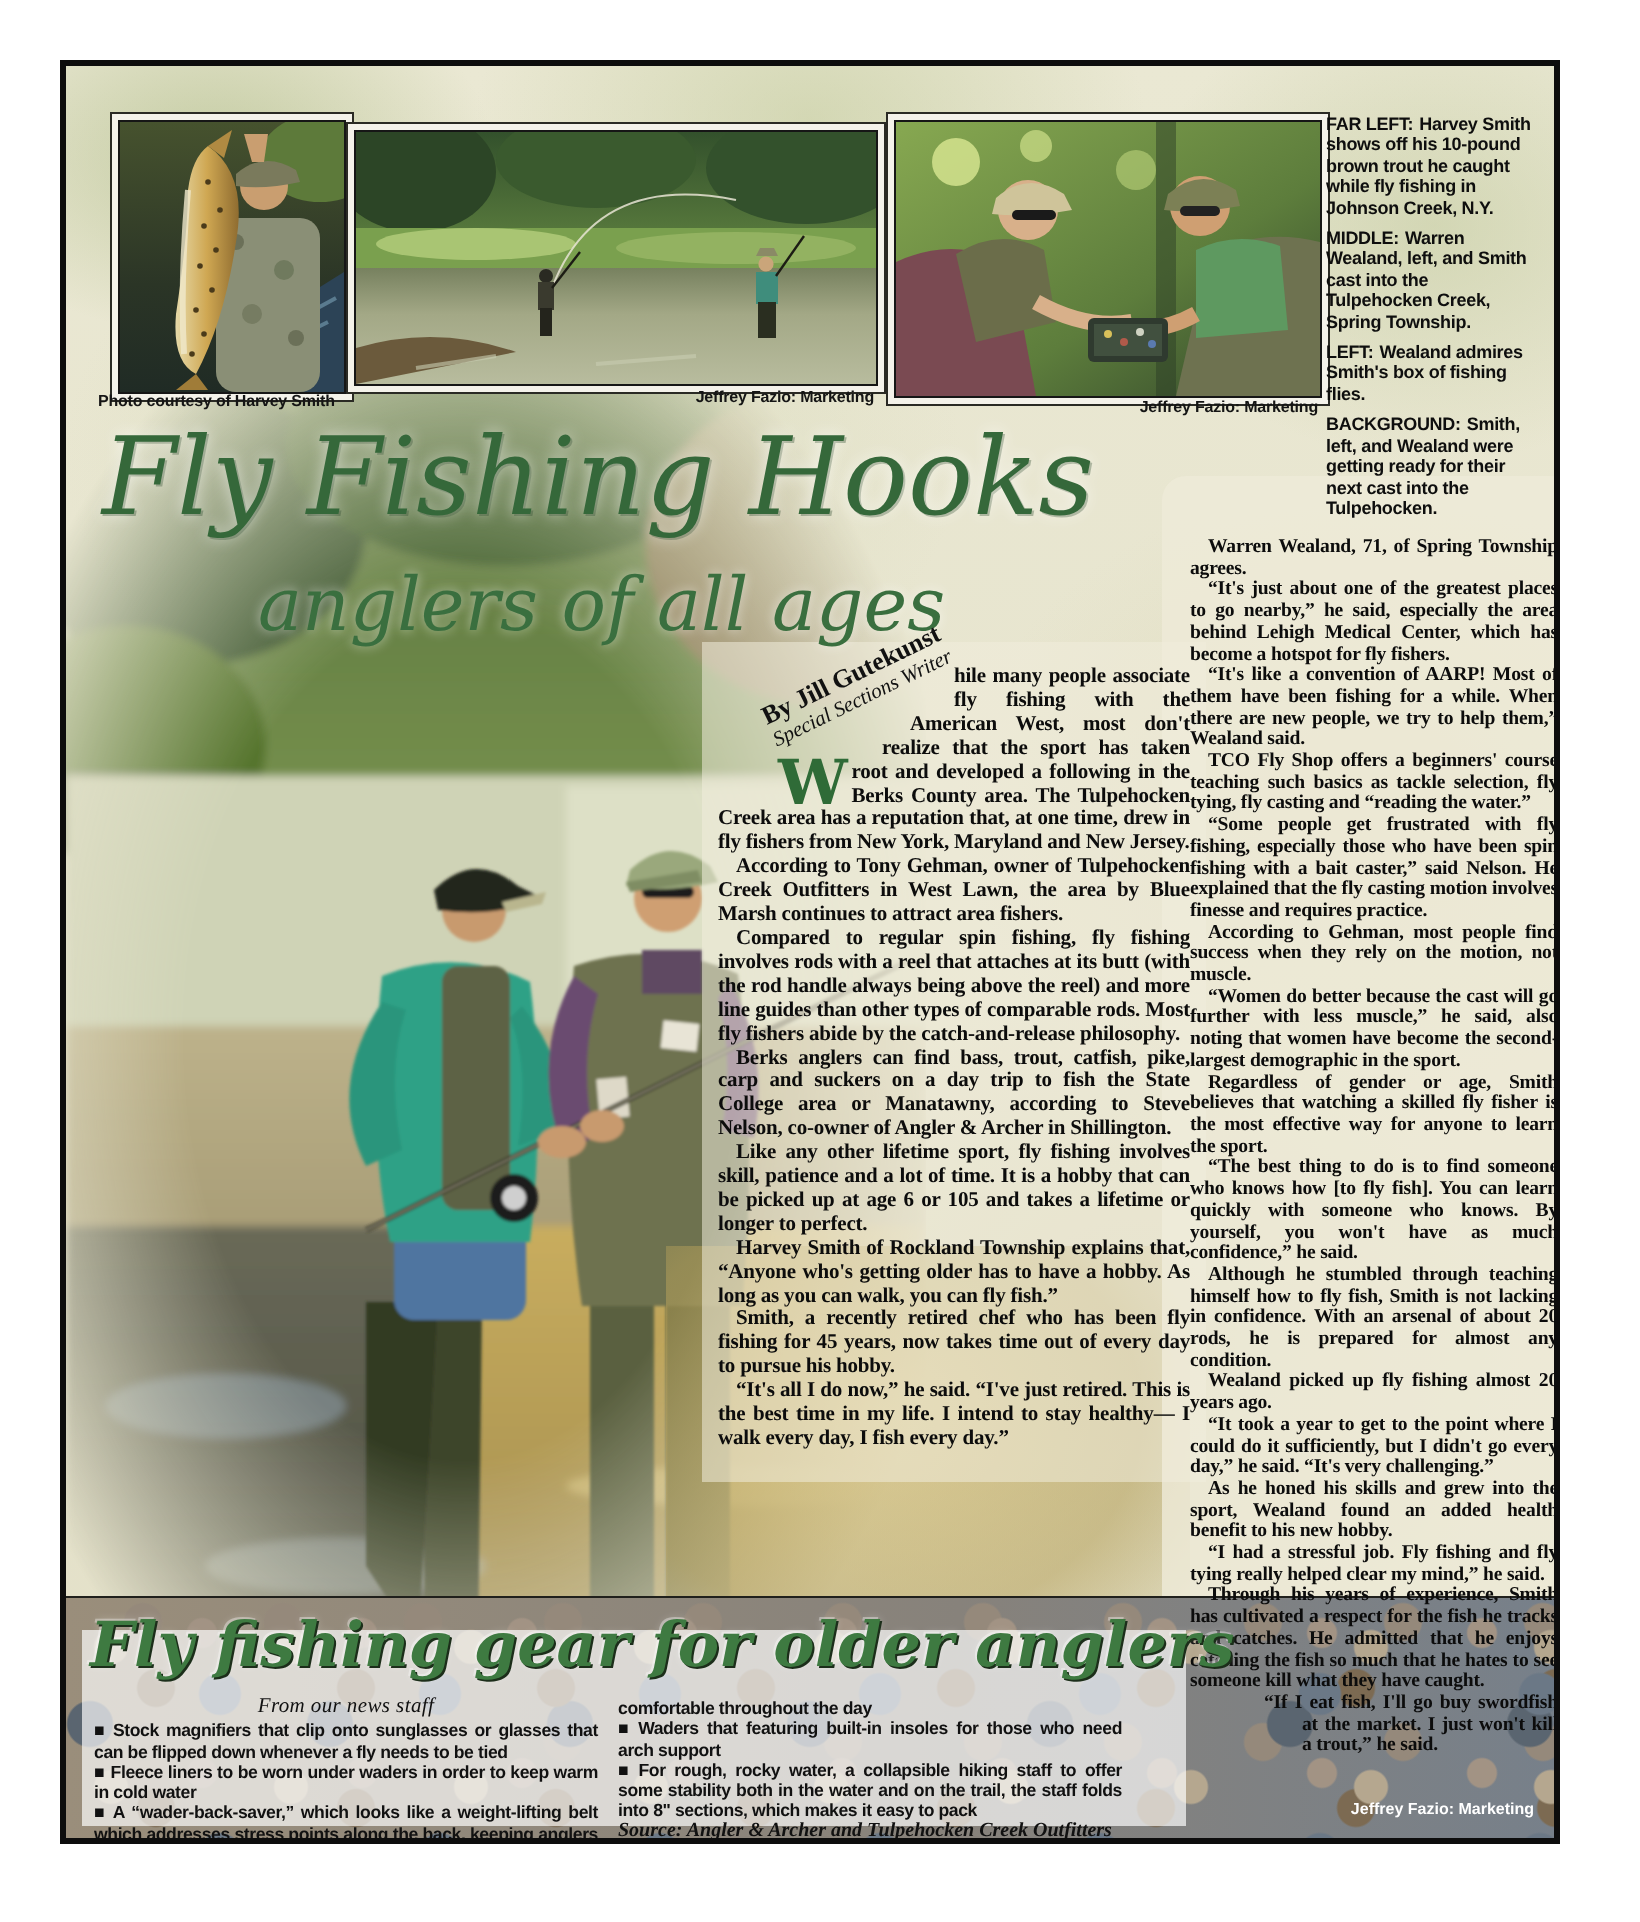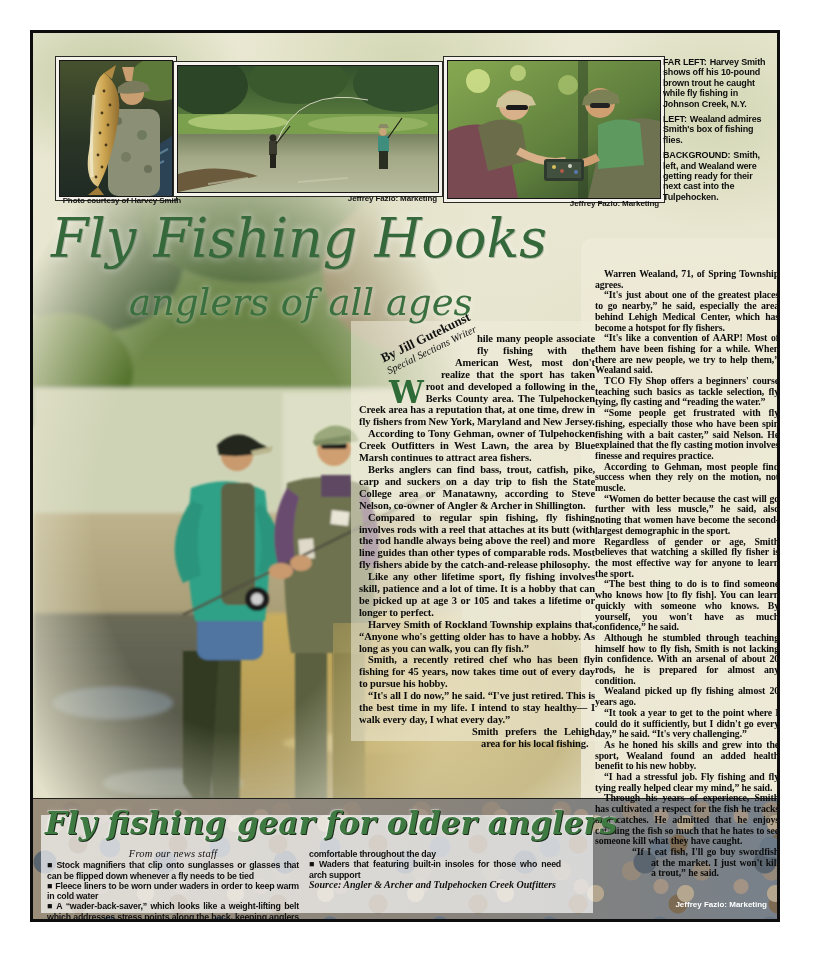--- a/index.html
+++ b/index.html
@@ -213,21 +213,21 @@
         <circle cx="48" cy="64" r="1.4"></circle>
           <circle cx="40" cy="72" r="1.4"></circle>
           <circle cx="46" cy="84" r="1.4"></circle>
         <circle cx="38" cy="94" r="1.4"></circle>
           <circle cx="42" cy="106" r="1.4"></circle>
           <circle cx="36" cy="116" r="1.4"></circle>
       </g>
       <path d="M34,34 Q30,80 32,116" stroke="#f0e8cc" stroke-width="3" fill="none" opacity=".8"></path>
     </svg>
   </div>
-  <div class="credit" style="left:16px;top:163px;width:132px;text-align:right;">Photo courtesy of Harvey Smith</div>
+  <div class="credit" style="left:16px;top:163px;width:132px;text-align:left;">Photo courtesy of Harvey Smith</div>
 
   <div class="photo" style="left:144px;top:32px;">
     <svg width="260" height="126" viewBox="0 0 260 126">
       <defs>
         <linearGradient id="p2trees" x1="0" y1="0" x2="0" y2="1">
           <stop offset="0" stop-color="#33512c"></stop>
             <stop offset="1" stop-color="#5d7f3f"></stop>
         </linearGradient>
         <linearGradient id="p2water" x1="0" y1="0" x2="0" y2="1">
           <stop offset="0" stop-color="#77815f"></stop>
@@ -296,49 +296,49 @@
       <circle cx="106" cy="106" r="2" fill="#d8c05a"></circle>
         <circle cx="114" cy="110" r="2" fill="#b05a4a"></circle>
       <circle cx="122" cy="105" r="2" fill="#cfd2c2"></circle>
         <circle cx="128" cy="111" r="2" fill="#5a7ab0"></circle>
     </svg>
   </div>
   <div class="credit" style="left:512px;top:166px;width:114px;text-align:right;">Jeffrey Fazio: Marketing</div>
 
   <div class="captions">
     <p><span class="cap-label">FAR LEFT:</span><span>Harvey Smith shows off his 10-pound brown trout he caught while fly fishing in Johnson Creek, N.Y.</span></p>
+    <p><span class="cap-label">MIDDLE:</span><span>Warren Wealand, left, and Smith cast into the Tulpehocken Creek, Spring Township.</span></p>
     <p><span class="cap-label">LEFT:</span><span>Wealand admires Smith's box of fishing flies.</span></p>
     <p><span class="cap-label">BACKGROUND:</span><span>Smith, left, and Wealand were getting ready for their next cast into the Tulpehocken.</span></p>
   </div>
 
   <div class="headline">Fly Fishing Hooks</div>
   <div class="subhead">anglers of all ages</div>
   <div class="byline">
     <div class="by">By Jill Gutekunst</div>
     <div class="role">Special Sections Writer</div>
   </div>
 
   <div class="col col-mid">
     <span class="sp" style="width:118px;height:13px"></span>
     <span class="sp" style="width:96px;height:12px"></span>
     <span class="sp" style="width:82px;height:12px"></span>
     <span class="sp" style="width:56px;height:12px"></span>
     <span class="sp" style="width:30px;height:12px"></span>
     <p class="noind"><span class="dropcap">W</span><span>hile many people associate fly fishing with the American West, most don't realize that the sport has taken root and developed a following in the Berks County area. The Tulpehocken Creek area has a reputation that, at one time, drew in fly fishers from New York, Maryland and New Jersey.</span></p>
     <p>According to Tony Gehman, owner of Tulpehocken Creek Outfitters in West Lawn, the area by Blue Marsh continues to attract area fishers.</p>
+    <p>Compared to regular spin fishing, fly fishing involves rods with a reel that attaches at its butt (with the rod handle always being above the reel) and more line guides than other types of comparable rods. Most fly fishers abide by the catch-and-release philosophy.</p>
     <p>Berks anglers can find bass, trout, catfish, pike, carp and suckers on a day trip to fish the State College area or Manatawny, according to Steve Nelson, co-owner of Angler &amp; Archer in Shillington.</p>
-    <p>Compared to regular spin fishing, fly fishing involves rods with a reel that attaches at its butt (with the rod handle always being above the reel) and more line guides than other types of comparable rods. Most fly fishers abide by the catch-and-release philosophy.</p>
-    <p>Like any other lifetime sport, fly fishing involves skill, patience and a lot of time. It is a hobby that can be picked up at age 3 or 105 and takes a lifetime or longer to perfect.</p>
+    <p>Like any other lifetime sport, fly fishing involves skill, patience and a lot of time. It is a hobby that can be picked up at age 6 or 105 and takes a lifetime or longer to perfect.</p>
     <p>Harvey Smith of Rockland Township explains that, “Anyone who's getting older has to have a hobby. As long as you can walk, you can fly fish.”</p>
     <p>Smith, a recently retired chef who has been fly fishing for 45 years, now takes time out of every day to pursue his hobby.</p>
-    <p>“It's all I do now,” he said. “I've just retired. This is the best time in my life. I intend to stay healthy— I walk every day, I what every day.”</p>
+    <p>“It's all I do now,” he said. “I've just retired. This is the best time in my life. I intend to stay healthy— I walk every day, I fish every day.”</p>
     <span class="sp" style="width:104px;height:12px"></span>
     <span class="sp" style="width:122px;height:12px"></span>
     <span class="sp" style="width:140px;height:24px"></span>
-    <p>Smith prefers the Lehigh area for his local fishing.</p>
   </div>
 
   <div class="col col-right">
     <p>Warren Wealand, 71, of Spring Township agrees.</p>
     <p>“It's just about one of the greatest places to go nearby,” he said, especially the area behind Lehigh Medical Center, which has become a hotspot for fly fishers.</p>
     <p>“It's like a convention of AARP! Most of them have been fishing for a while. When there are new people, we try to help them,” Wealand said.</p>
     <p>TCO Fly Shop offers a beginners' course teaching such basics as tackle selection, fly tying, fly casting and “reading the water.”</p>
     <p>“Some people get frustrated with fly fishing, especially those who have been spin fishing with a bait caster,” said Nelson. He explained that the fly casting motion involves finesse and requires practice.</p>
     <p>According to Gehman, most people find success when they rely on the motion, not muscle.</p>
     <p>“Women do better because the cast will go further with less muscle,” he said, also noting that women have become the second-largest demographic in the sport.</p>
@@ -359,18 +359,19 @@
   <div class="sb-cols">
     <div class="sb-col">
       <p class="kicker">From our news staff</p>
       <p><span class="bullet">■</span><span>Stock magnifiers that clip onto sunglasses or glasses that can be flipped down whenever a fly needs to be tied</span></p>
       <p><span class="bullet">■</span><span>Fleece liners to be worn under waders in order to keep warm in cold water</span></p>
       <p><span class="bullet">■</span><span>A “wader-back-saver,” which looks like a weight-lifting belt which addresses stress points along the back, keeping anglers aligned and</span></p>
     </div>
     <div class="sb-col">
       <p>comfortable throughout the day</p>
       <p><span class="bullet">■</span><span>Waders that featuring built-in insoles for those who need arch support</span></p>
+      <p><span class="bullet">■</span><span>For rough, rocky water, a collapsible hiking staff to offer some stability both in the water and on the trail, the staff folds into 8" sections, which makes it easy to pack</span></p>
       <p class="source">Source: Angler &amp; Archer and Tulpehocken Creek Outfitters</p>
     </div>
   </div>
 
   <div class="credit-bottom">Jeffrey Fazio: Marketing</div>
 </div>
 
 </body></html>

